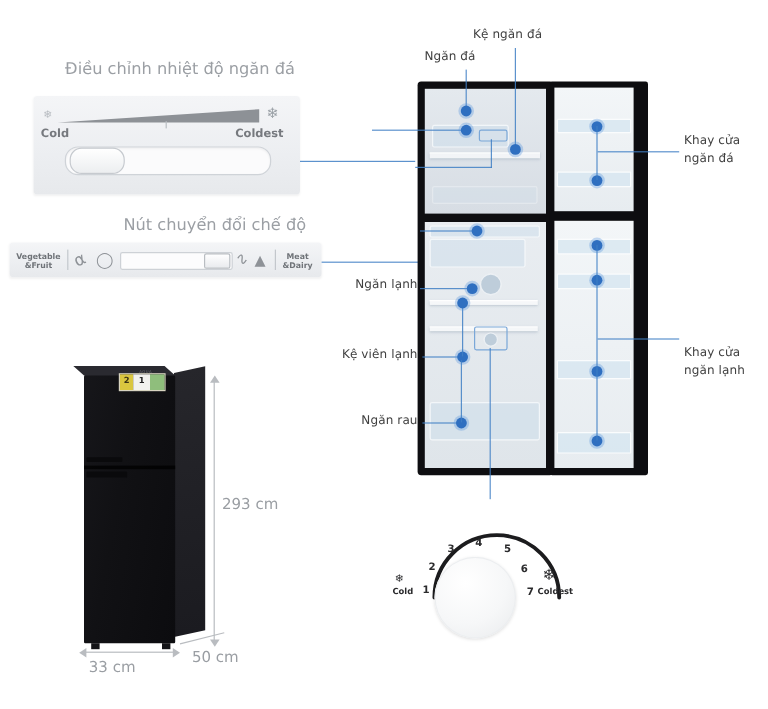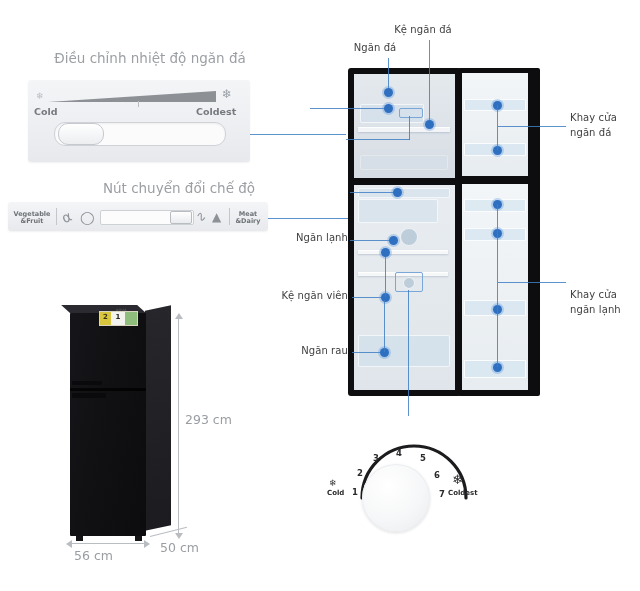--- a/index.html
+++ b/index.html
@@ -223,21 +223,21 @@
   <div class="dot" style="left:493px;top:146px;"></div>
   <div class="lineV" style="left:497px;top:105px;height:45px;"></div>
 
   <div class="lineH" style="left:350px;top:192px;width:46px;"></div>
   <div class="dot" style="left:393px;top:188px;"></div>
 
   <div class="lbl r" style="left:258px;top:230px;width:90px;">Ngăn lạnh</div>
   <div class="lineH" style="left:350px;top:240px;width:42px;"></div>
   <div class="dot" style="left:389px;top:236px;"></div>
 
-  <div class="lbl r" style="left:248px;top:288px;width:100px;">Kệ ngăn viên</div>
+  <div class="lbl r" style="left:248px;top:288px;width:100px;">Kệ viên lạnh</div>
   <div class="lineH" style="left:352px;top:297px;width:32px;"></div>
   <div class="dot" style="left:381px;top:293px;"></div>
   <div class="lineV" style="left:385px;top:252px;height:45px;"></div>
   <div class="dot" style="left:381px;top:248px;"></div>
 
   <div class="lbl r" style="left:258px;top:343px;width:90px;">Ngăn rau</div>
   <div class="lineH" style="left:352px;top:352px;width:30px;"></div>
   <div class="dot" style="left:380px;top:348px;"></div>
   <div class="lineV" style="left:384px;top:300px;height:52px;"></div>
 
@@ -268,21 +268,21 @@
   </div>
 
   <div class="dimLine" style="left:178px;top:318px;width:1px;height:216px;"></div>
   <div class="arrow" style="left:175px;top:313px;border-width:0 4px 6px 4px;border-color:transparent transparent #b9bcc0 transparent;"></div>
   <div class="arrow" style="left:175px;top:533px;border-width:6px 4px 0 4px;border-color:#b9bcc0 transparent transparent transparent;"></div>
   <div class="dimTxt" style="left:185px;top:412px;">293 cm</div>
 
   <div class="dimLine" style="left:70px;top:543px;width:75px;height:1px;"></div>
   <div class="arrow" style="left:66px;top:540px;border-width:4px 6px 4px 0;border-color:transparent #b9bcc0 transparent transparent;"></div>
   <div class="arrow" style="left:144px;top:540px;border-width:4px 0 4px 6px;border-color:transparent transparent transparent #b9bcc0;"></div>
-  <div class="dimTxt" style="left:74px;top:548px;">56 cm</div>
+  <div class="dimTxt" style="left:74px;top:548px;">33 cm</div>
 
   <div class="dimLine" style="left:150px;top:536px;width:38px;height:1px;transform:rotate(-14deg);transform-origin:left center;"></div>
   <div class="dimTxt" style="left:160px;top:540px;">50 cm</div>
 
   <div class="dial-panel" style="left:326px;top:418px;width:190px;height:118px;"></div>
 
   <svg class="abs" width="190" height="118" style="left:326px;top:418px;">
     <path d="M 36 80 A 52 52 0 0 1 140 80" fill="none" stroke="#1c1c1e" stroke-width="3.2" stroke-linecap="round"></path>
   </svg>
 

